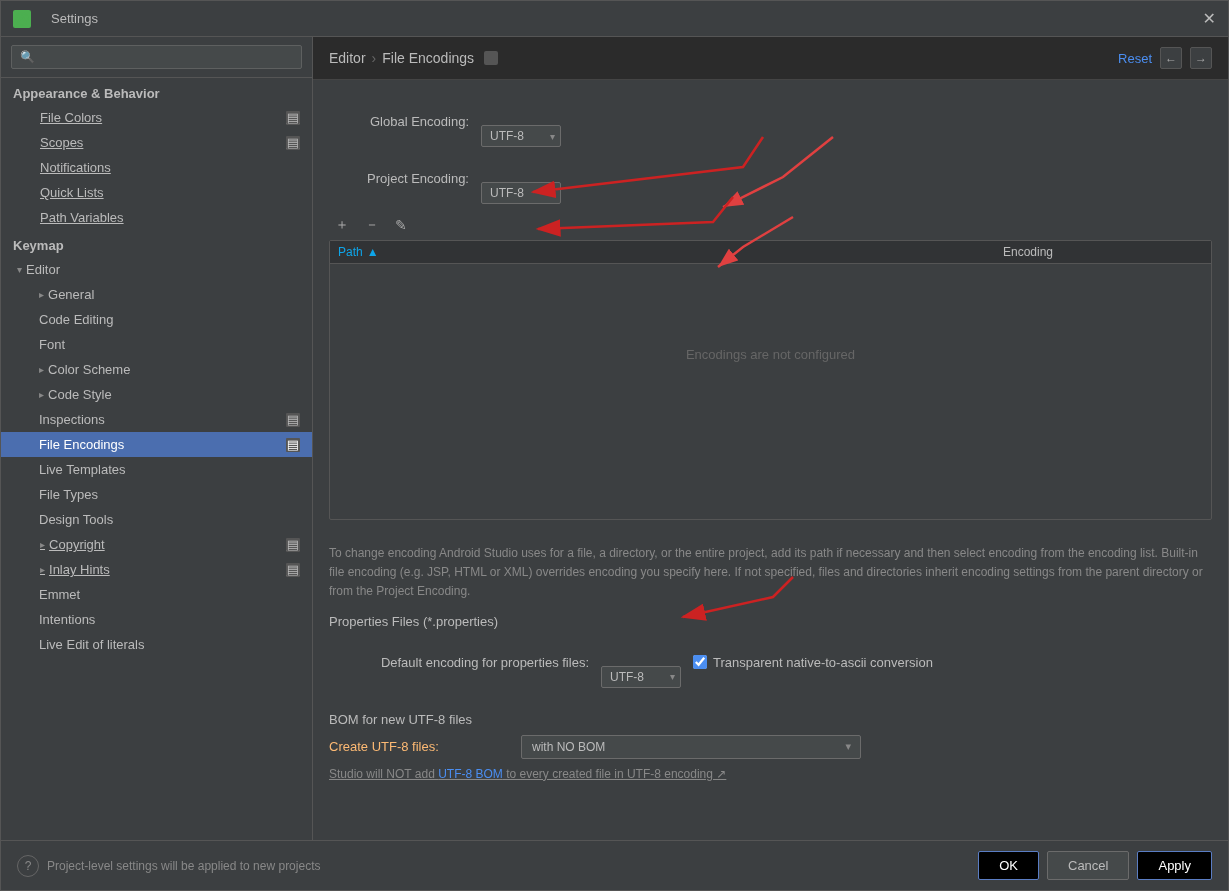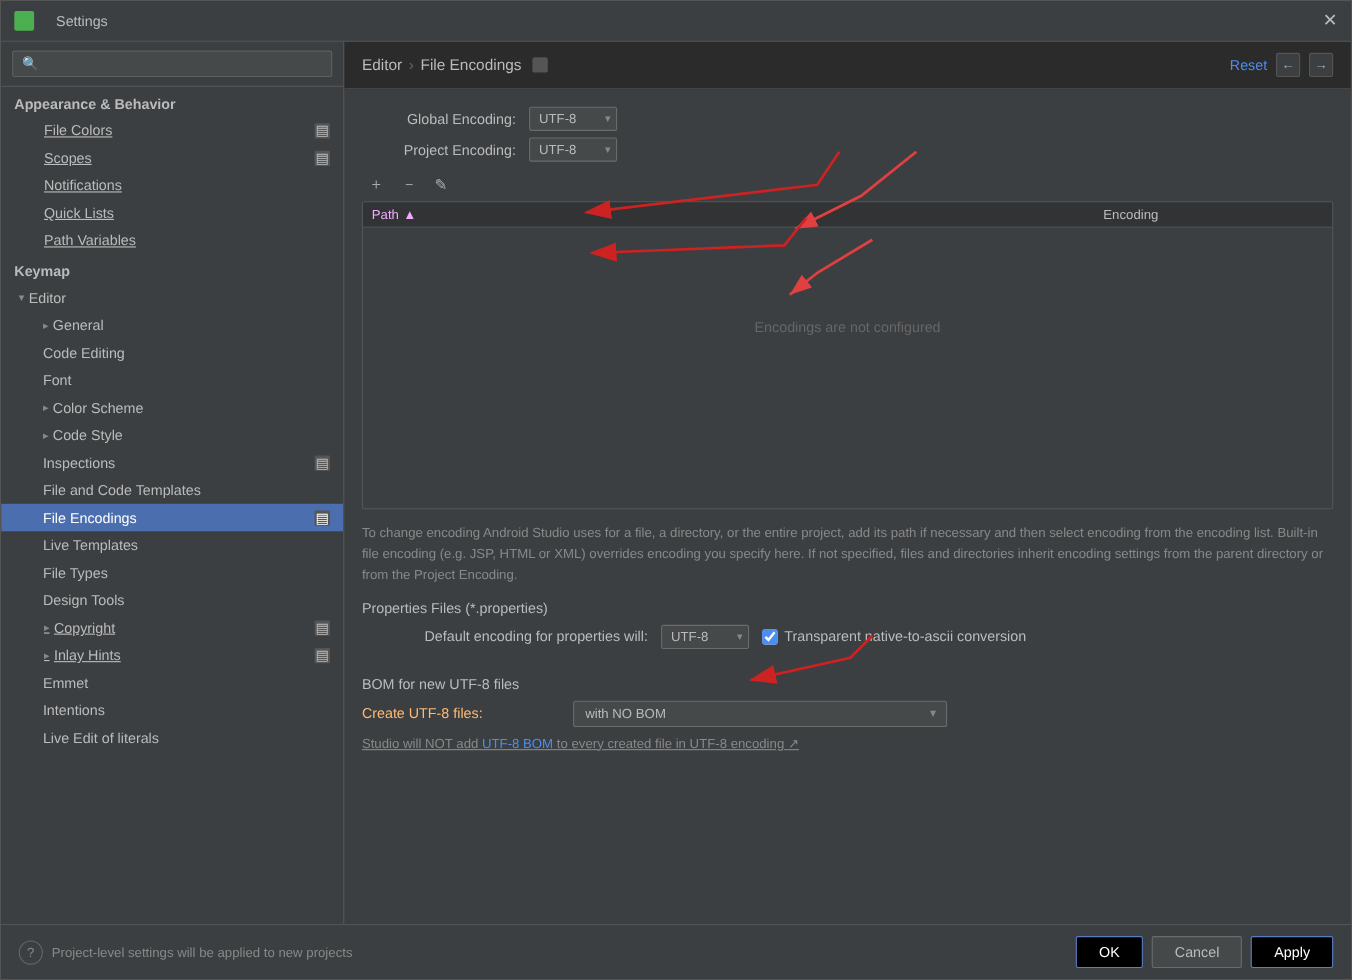--- a/index.html
+++ b/index.html
@@ -220,20 +220,21 @@
       appearance: none;
       -webkit-appearance: none;
       position: relative;
       min-width: 80px;
     }
 
     .select-wrapper {
       position: relative;
       display: inline-flex;
       align-items: center;
+      margin-top: 29px;
     }
 
     .select-wrapper::after {
       content: '▾';
       position: absolute;
       right: 6px;
       color: #888;
       font-size: 10px;
       pointer-events: none;
     }
@@ -268,21 +269,21 @@
       display: flex;
       border-bottom: 1px solid #555;
       padding: 4px 8px;
     }
 
     .col-path {
       flex: 1;
       display: flex;
       align-items: center;
       gap: 4px;
-      color: #f0abfc;
+      color: #0ea5e9;
       font-size: 12px;
     }
 
     .col-encoding {
       width: 200px;
       color: #bbbbbb;
       font-size: 12px;
     }
 
     .table-empty {
@@ -291,21 +292,21 @@
       justify-content: center;
       height: 180px;
       color: #666;
       font-size: 13px;
     }
 
     .info-text {
       color: #888;
       font-size: 12px;
       line-height: 1.6;
-      margin-top: 12px;
+      margin-top: 24px;
     }
 
     .section-title {
       color: #bbbbbb;
       font-size: 13px;
       font-weight: 500;
       margin-top: 8px;
     }
 
     .properties-section {
@@ -512,23 +513,20 @@
         <span>Color Scheme</span>
       </div>
       <div class="sidebar-item indent2">
         <span class="expand-arrow">▸</span>
         <span>Code Style</span>
       </div>
       <div class="sidebar-item indent2">
         <span>Inspections</span>
         <span class="icon-badge">▤</span>
       </div>
-      <div class="sidebar-item indent2">
-        <span>File and Code Templates</span>
-      </div>
       <div class="sidebar-item indent2 active">
         <span>File Encodings</span>
         <span class="icon-badge">▤</span>
       </div>
       <div class="sidebar-item indent2">
         <span>Live Templates</span>
       </div>
       <div class="sidebar-item indent2">
         <span>File Types</span>
       </div>
@@ -606,21 +604,21 @@
             <span class="col-encoding">Encoding</span>
           </div>
           <div class="table-empty">Encodings are not configured</div>
         </div>
 
         <p class="info-text">To change encoding Android Studio uses for a file, a directory, or the entire project, add its path if necessary and then select encoding from the encoding list. Built-in file encoding (e.g. JSP, HTML or XML) overrides encoding you specify here. If not specified, files and directories inherit encoding settings from the parent directory or from the Project Encoding.</p>
 
         <div class="properties-section">
           <div class="section-title">Properties Files (*.properties)</div>
           <div class="prop-row">
-            <span class="prop-label">Default encoding for properties will:</span>
+            <span class="prop-label">Default encoding for properties files:</span>
             <div class="select-wrapper">
               <select class="encoding-select">
                 <option>UTF-8</option>
               </select>
             </div>
             <label class="checkbox-label">
               <input type="checkbox" class="checkbox-input" checked="" style="">
               <span>Transparent native-to-ascii conversion</span>
             </label>
           </div>

